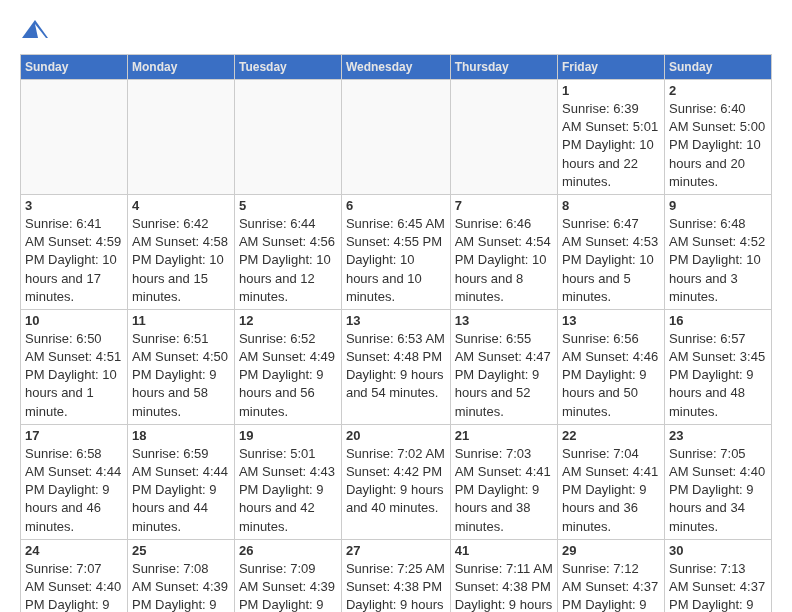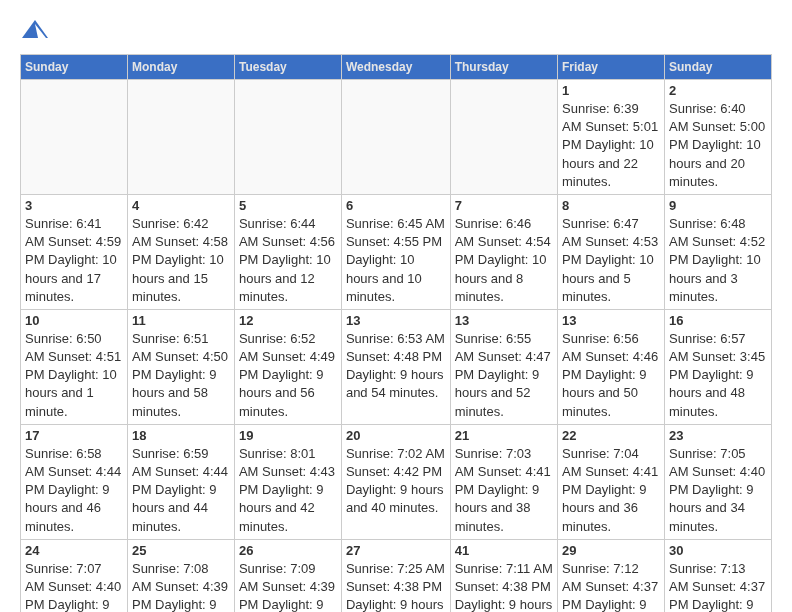--- a/index.html
+++ b/index.html
@@ -227,21 +227,21 @@
 Daylight: 9 hours and 46 minutes.</div>
           </td>
           <td>
             <span class="day-number">18</span>
             <div class="day-info">Sunrise: 6:59 AM
 Sunset: 4:44 PM
 Daylight: 9 hours and 44 minutes.</div>
           </td>
           <td>
             <span class="day-number">19</span>
-            <div class="day-info">Sunrise: 8:01 AM
+            <div class="day-info">Sunrise: 5:01 AM
 Sunset: 4:43 PM
 Daylight: 9 hours and 42 minutes.</div>
           </td>
           <td>
             <span class="day-number">20</span>
             <div class="day-info">Sunrise: 7:02 AM
 Sunset: 4:42 PM
 Daylight: 9 hours and 40 minutes.</div>
           </td>
           <td>

